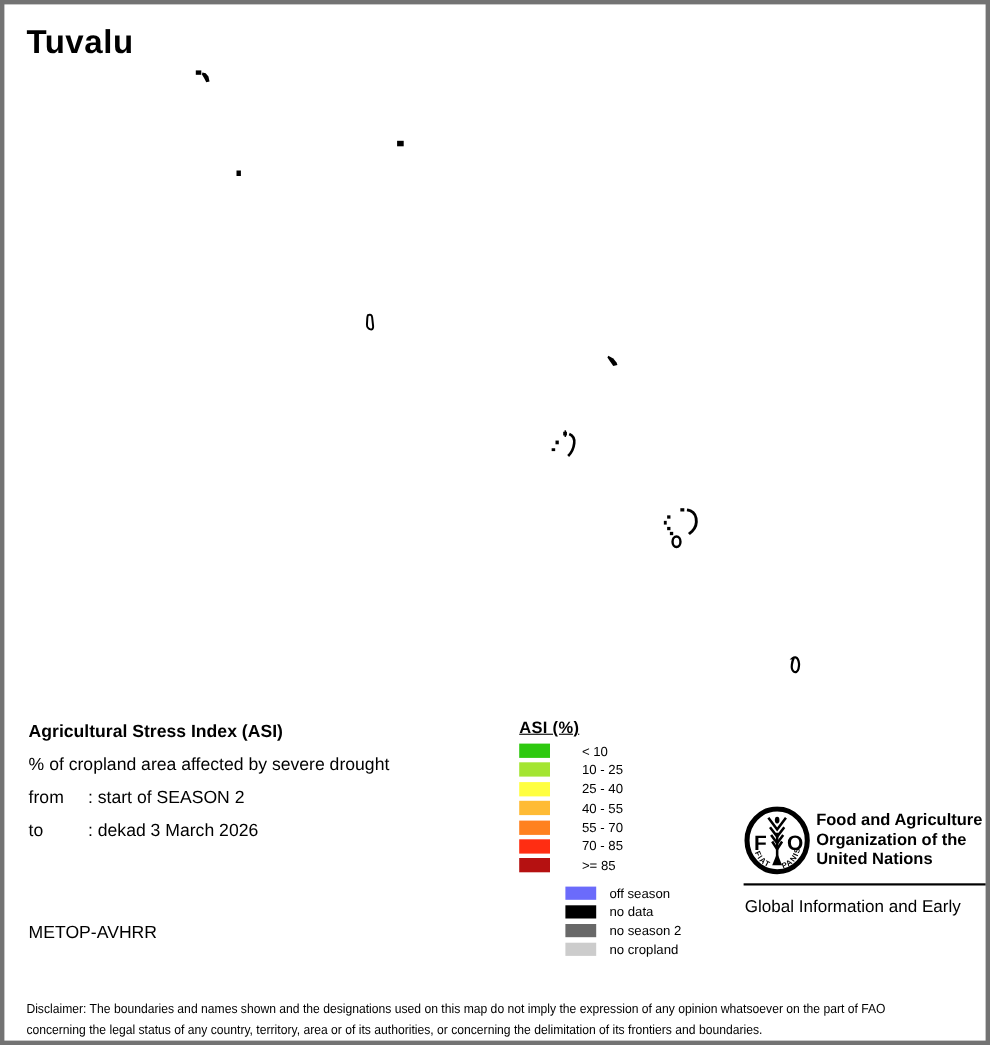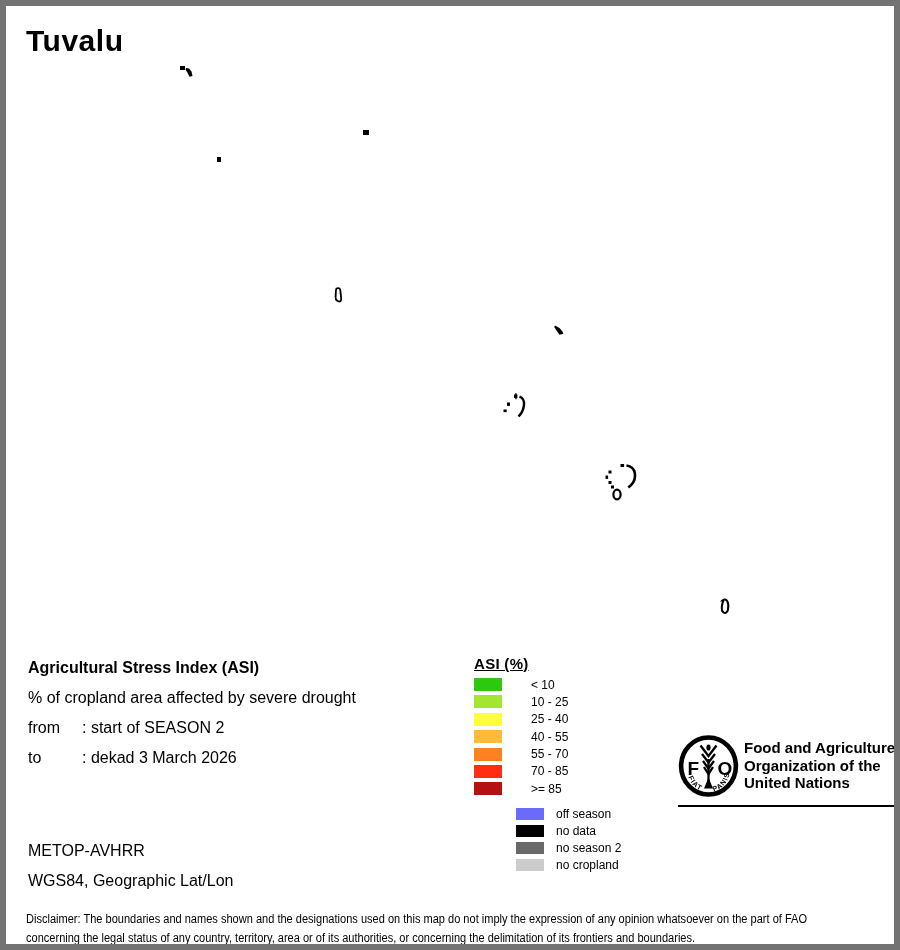--- a/index.html
+++ b/index.html
@@ -1,20 +1,20 @@
 <!DOCTYPE html>
 <html><head>
 <meta charset="utf-8">
 <style>
   * { margin:0; padding:0; box-sizing:border-box; }
   html,body { background:#fff; }
   body { font-family:"Liberation Sans", sans-serif; color:#000; }
   .page {
     position:relative; width:900px; height:950px;
-    background:#fff; border:6px solid #737373; overflow:hidden;
+    background:#fff; border:4px solid #737373; overflow:hidden;
   }
   .map-title {
     position:absolute; left:20px; top:18px;
     font-size:30px; font-weight:bold; letter-spacing:0.5px;
   }
   .islands-svg { position:absolute; left:0; top:0; }
 
   
   .legend-left { position:absolute; left:22px; top:647px; font-size:16px; }
   .legend-left .row { height:30px; line-height:30px; white-space:nowrap; }
@@ -105,21 +105,20 @@
     <div class="row">
       <span class="label-col">from</span><span>: start of SEASON 2</span>
     </div>
     <div class="row">
       <span class="label-col">to</span><span>: dekad 3 March 2026</span>
     </div>
   </div>
 
   <div class="meta-block">
     <div class="row">METOP-AVHRR</div>
-    <div class="row">WGS84, Geographic Lat/Lon</div>
   </div>
 
   <div class="asi-legend">
     <div class="asi-title">ASI (%)</div>
     <div class="asi-row">
       <span class="asi-swatch" style="background-color: rgb(46, 201, 15);"></span>
       <span class="asi-label">&lt; 10</span>
     </div>
     <div class="asi-row">
       <span class="asi-swatch" style="background-color: rgb(164, 229, 50);"></span>
@@ -185,20 +184,21 @@
         <textPath href="#fao-motto-arc" startOffset="6">FIAT PANIS</textPath>
       </text>
     </svg>
     <div class="fao-org">
       <div>Food and Agriculture</div>
       <div>Organization of the</div>
       <div>United Nations</div>
     </div>
     <div class="fao-sep"></div>
     <div class="fao-giews">
+      <div>Global Information and Early</div>
     </div>
   </div>
 
   <div class="disclaimer">
     <div>Disclaimer: The boundaries and names shown and the designations used on this map do not imply the expression of any opinion whatsoever on the part of FAO</div>
     <div>concerning the legal status of any country, territory, area or of its authorities, or concerning the delimitation of its frontiers and boundaries.</div>
   </div>
 
 </div>
 

